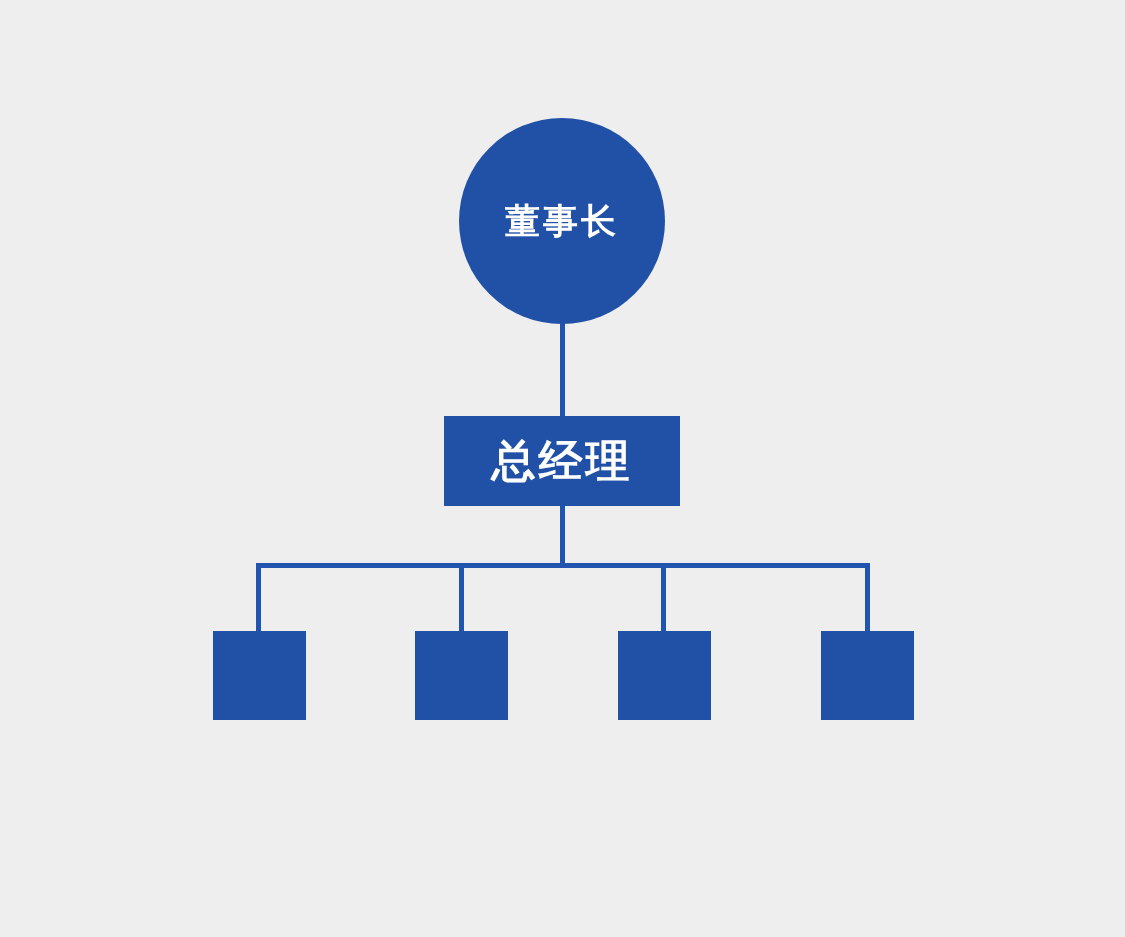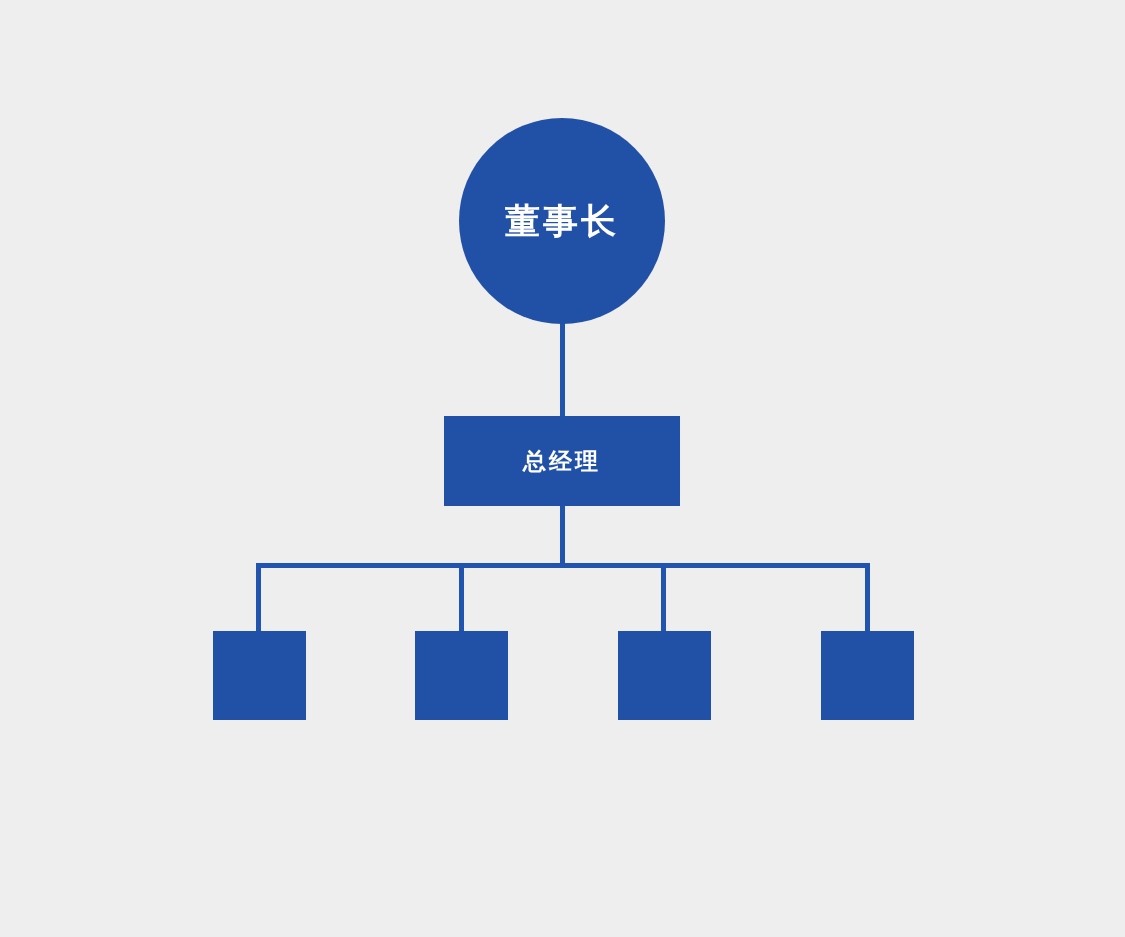--- a/index.html
+++ b/index.html
@@ -47,21 +47,21 @@
     height: 206px;
     border-radius: 50%;
     font-size: 35px;
     letter-spacing: 3px;
   }
   .node-rect {
     left: 444px;
     top: 416px;
     width: 236px;
     height: 90px;
-    font-size: 23px;
+    font-size: 44px;
     letter-spacing: 3px;
   }
   .node-leaf {
     top: 631px;
     width: 93px;
     height: 196px;
     font-size: 34px;
   }
   .node-leaf-1 { left: 213px; }
   .node-leaf-2 { left: 415px; }

